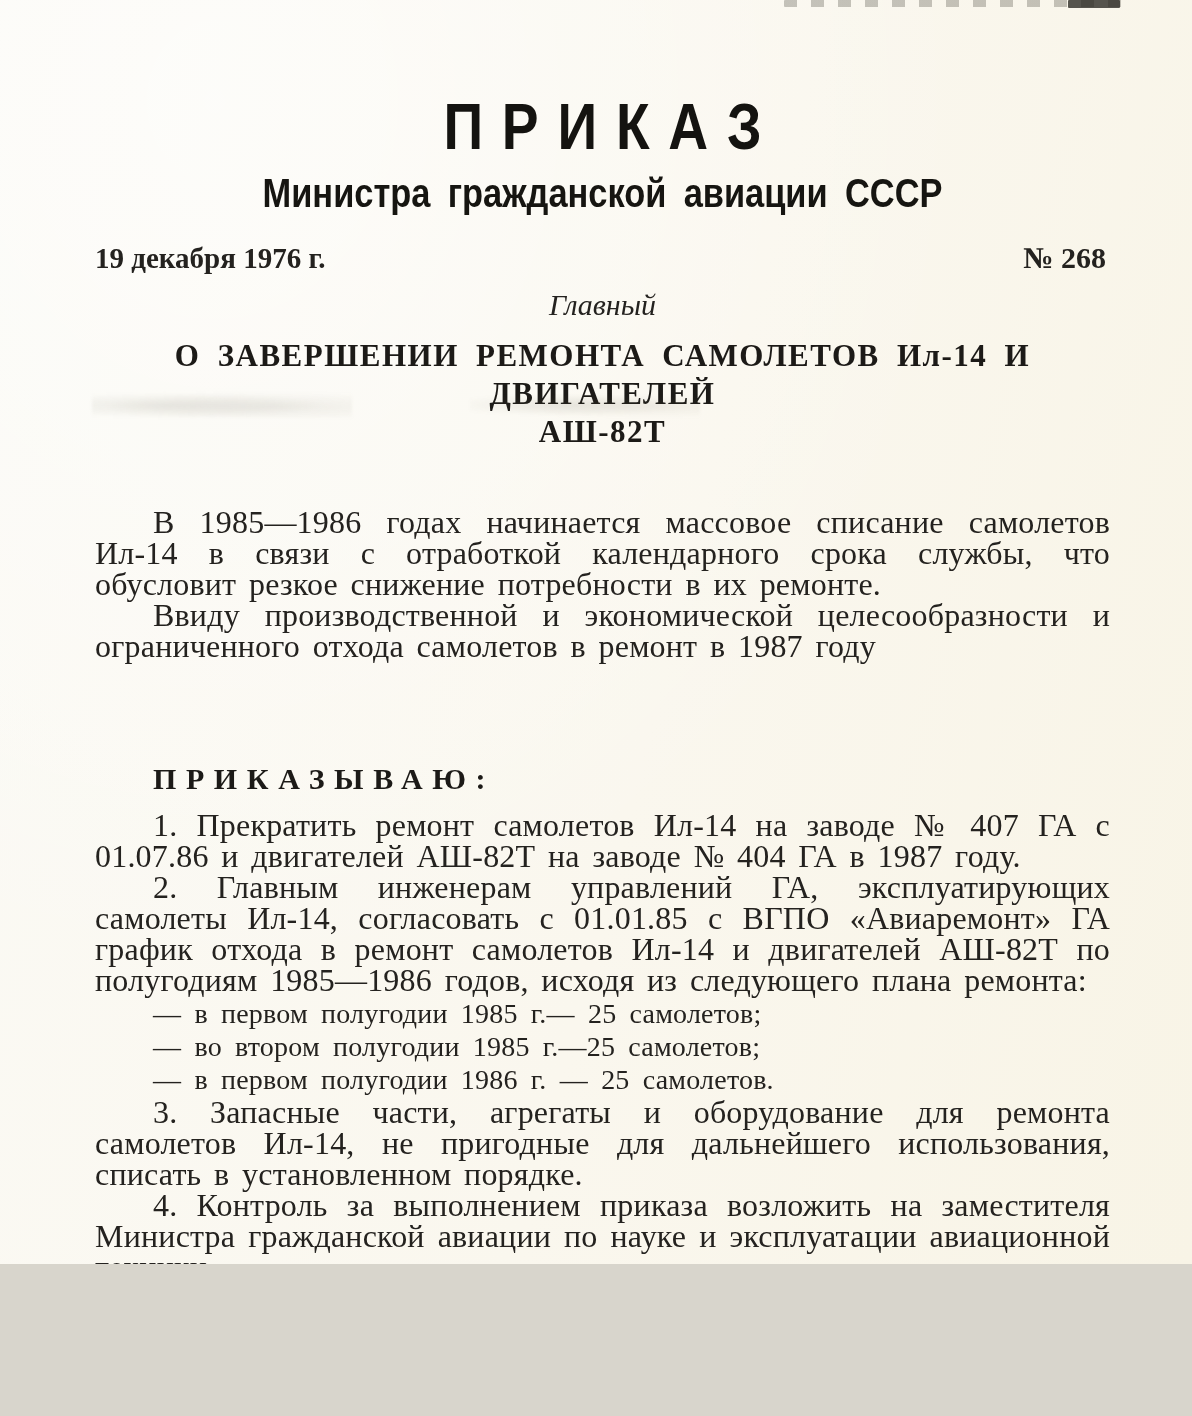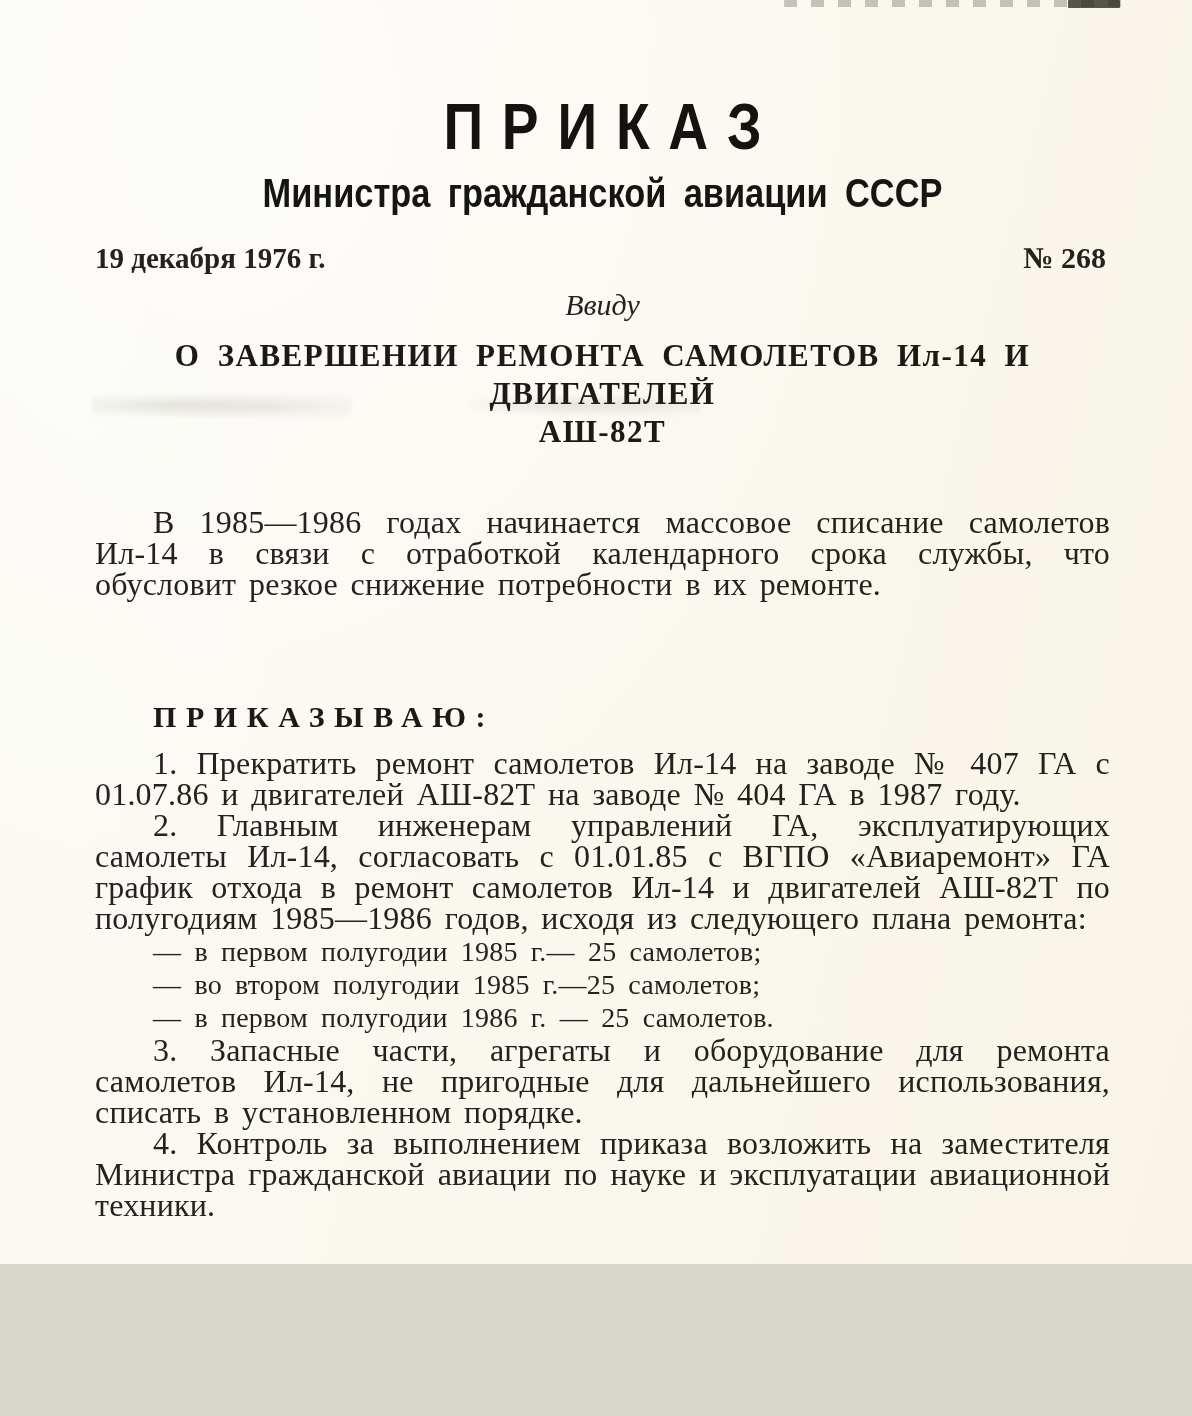--- a/index.html
+++ b/index.html
@@ -164,29 +164,30 @@
 
   <h1 class="doc-type">ПРИКАЗ</h1>
 
   <div class="issuer">Министра гражданской авиации СССР</div>
 
   <div class="date-row">
     <span class="doc-date">19 декабря 1976 г.</span>
     <span class="doc-number">№ 268</span>
   </div>
 
-  <div class="city">Ввиду</div>
+  <div class="city">Главный</div>
 
   <div class="title">
     <div>О ЗАВЕРШЕНИИ РЕМОНТА САМОЛЕТОВ Ил-14 И ДВИГАТЕЛЕЙ</div>
     <div>АШ-82Т</div>
   </div>
 
   <div class="preamble">
     <p class="body-p">В 1985—1986 годах начинается массовое списание самолетов Ил-14 в связи с отработкой календарного срока службы, что обусловит резкое снижение потребности в их ремонте.</p>
+    <p class="body-p">Ввиду производственной и экономической целесообразности и ограниченного отхода самолетов в ремонт в 1987 году</p>
   </div>
 
   <div class="order-heading">ПРИКАЗЫВАЮ:</div>
 
   <div class="order-items">
     <p class="body-p">1. Прекратить ремонт самолетов Ил-14 на заводе № 407 ГА с 01.07.86 и двигателей АШ-82Т на заводе № 404 ГА в 1987 году.</p>
     <p class="body-p">2. Главным инженерам управлений ГА, эксплуатирующих самолеты Ил-14, согласовать с 01.01.85 с ВГПО «Авиаремонт» ГА график отхода в ремонт самолетов Ил-14 и двигателей АШ-82Т по полугодиям 1985—1986 годов, исходя из следующего плана ремонта:</p>
     <p class="plan-line">— в первом полугодии 1985 г.— 25 самолетов;</p>
     <p class="plan-line">— во втором полугодии 1985 г.—25 самолетов;</p>
     <p class="plan-line">— в первом полугодии 1986 г. — 25 самолетов.</p>

